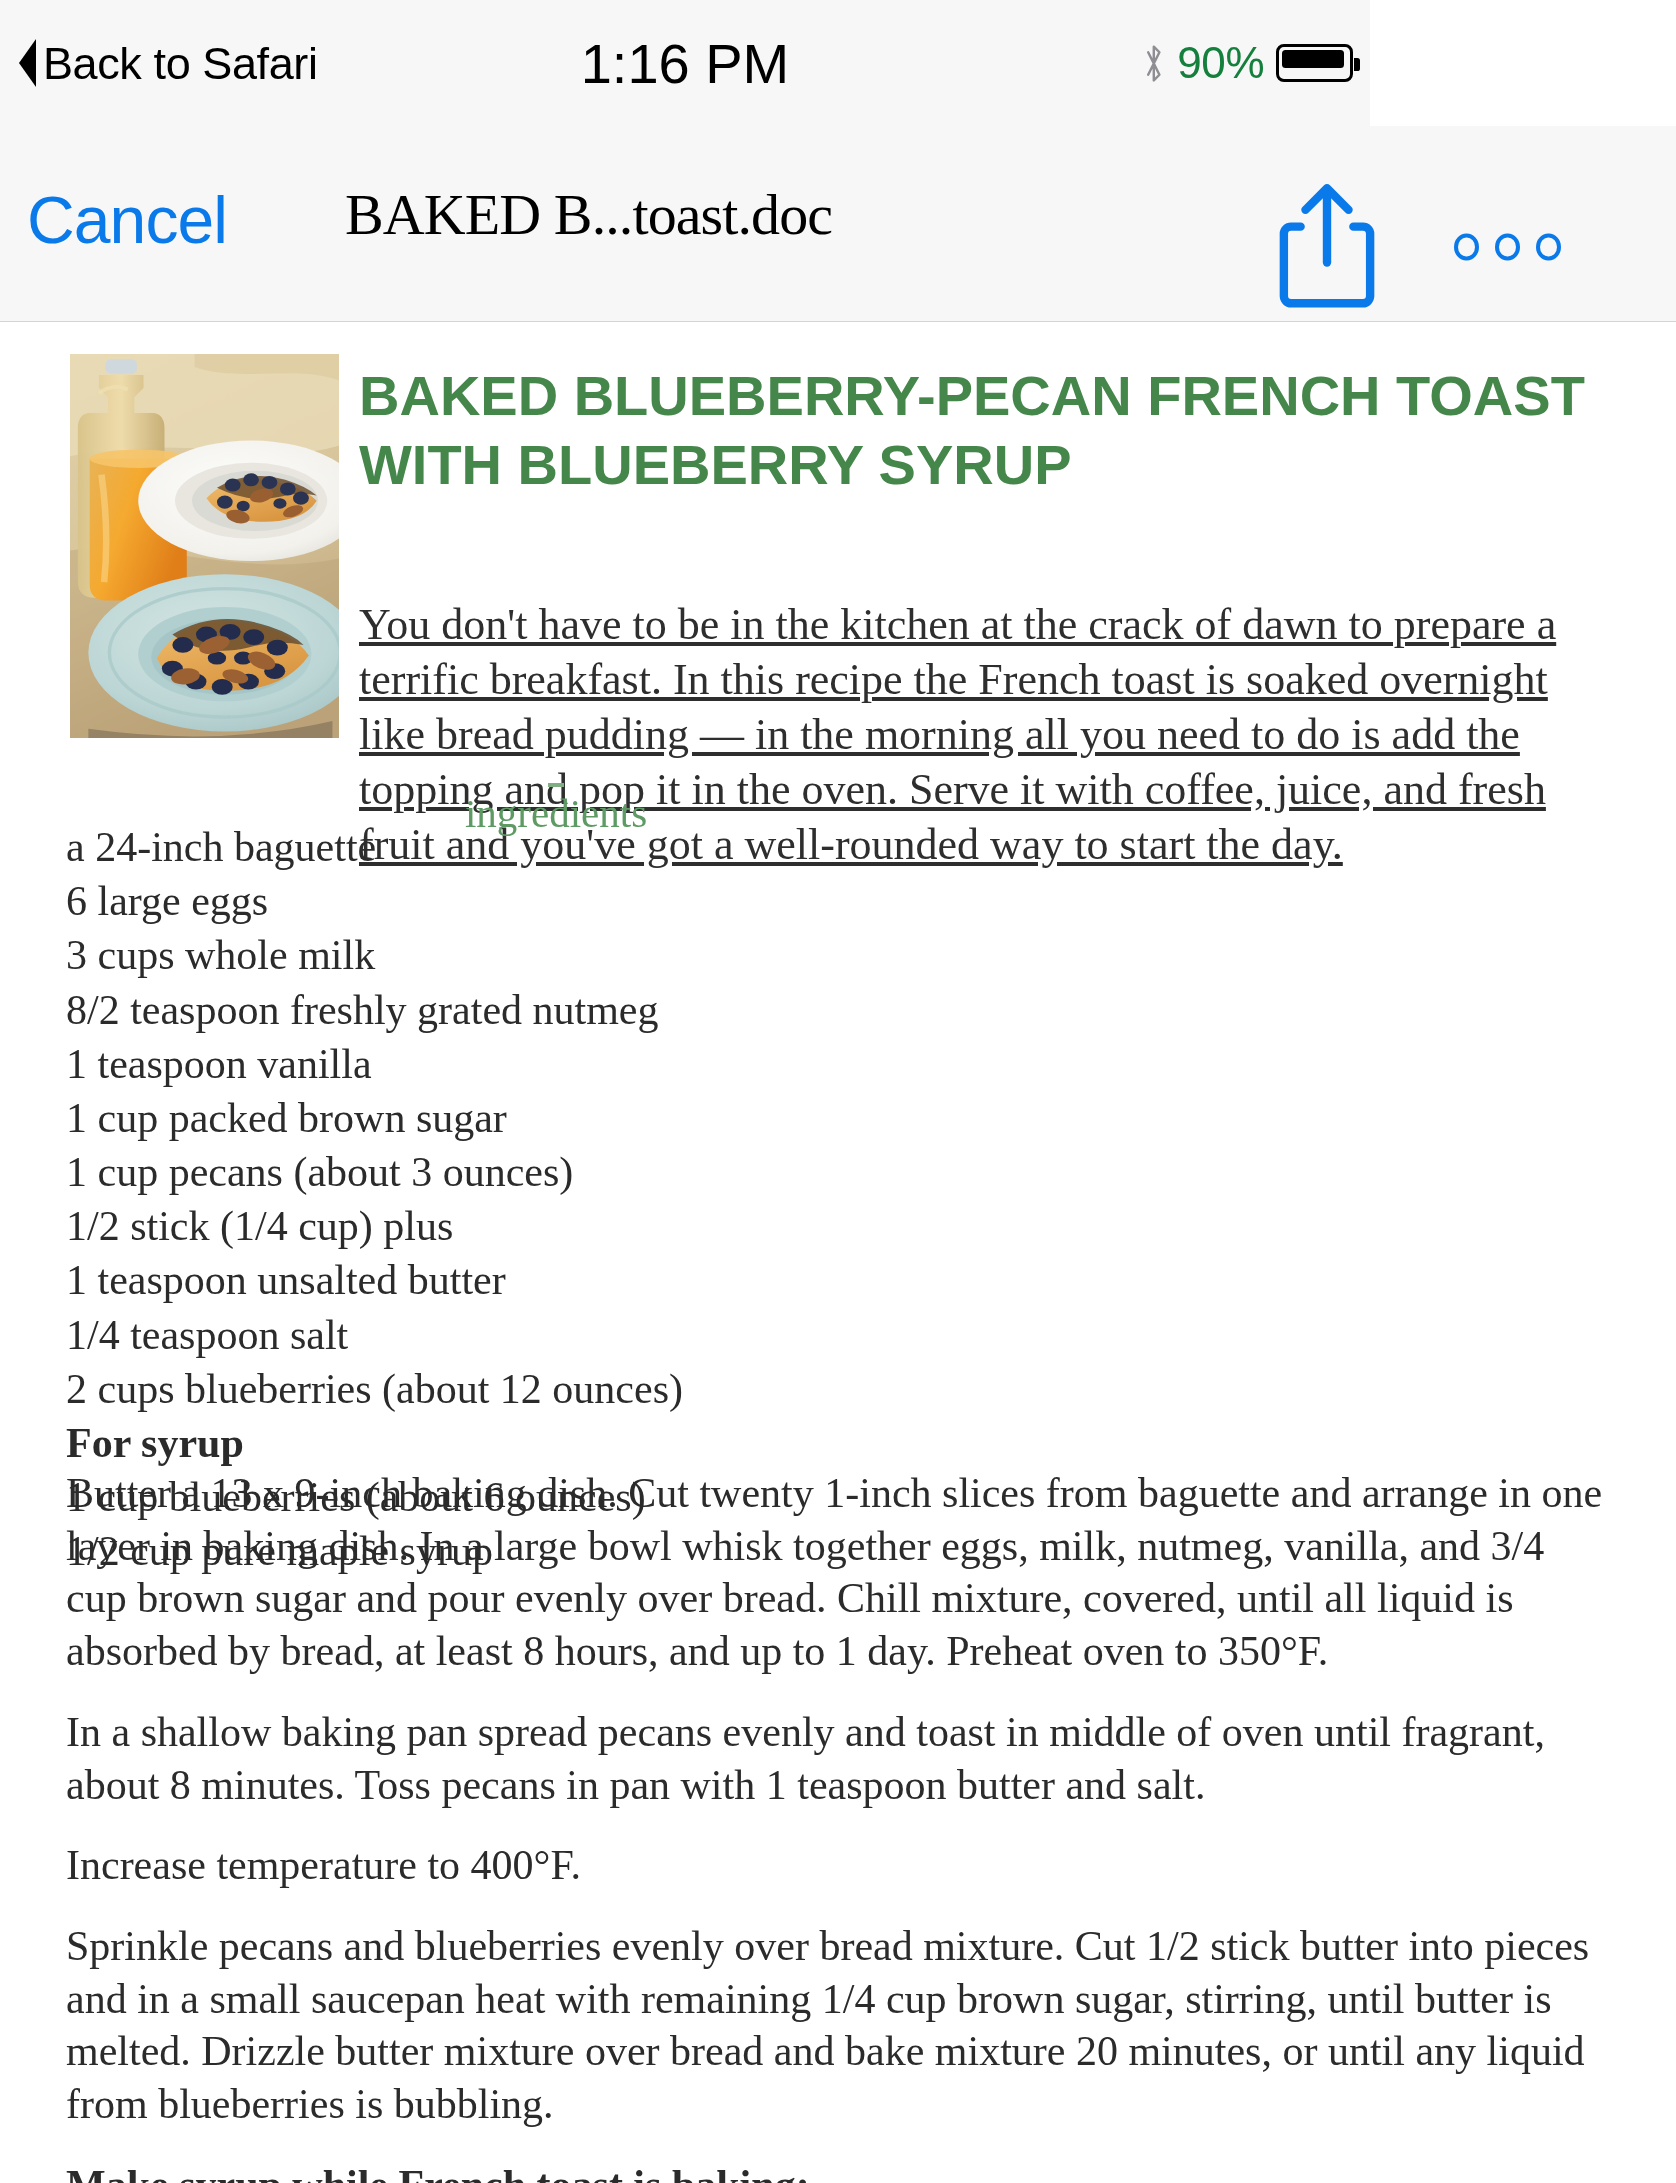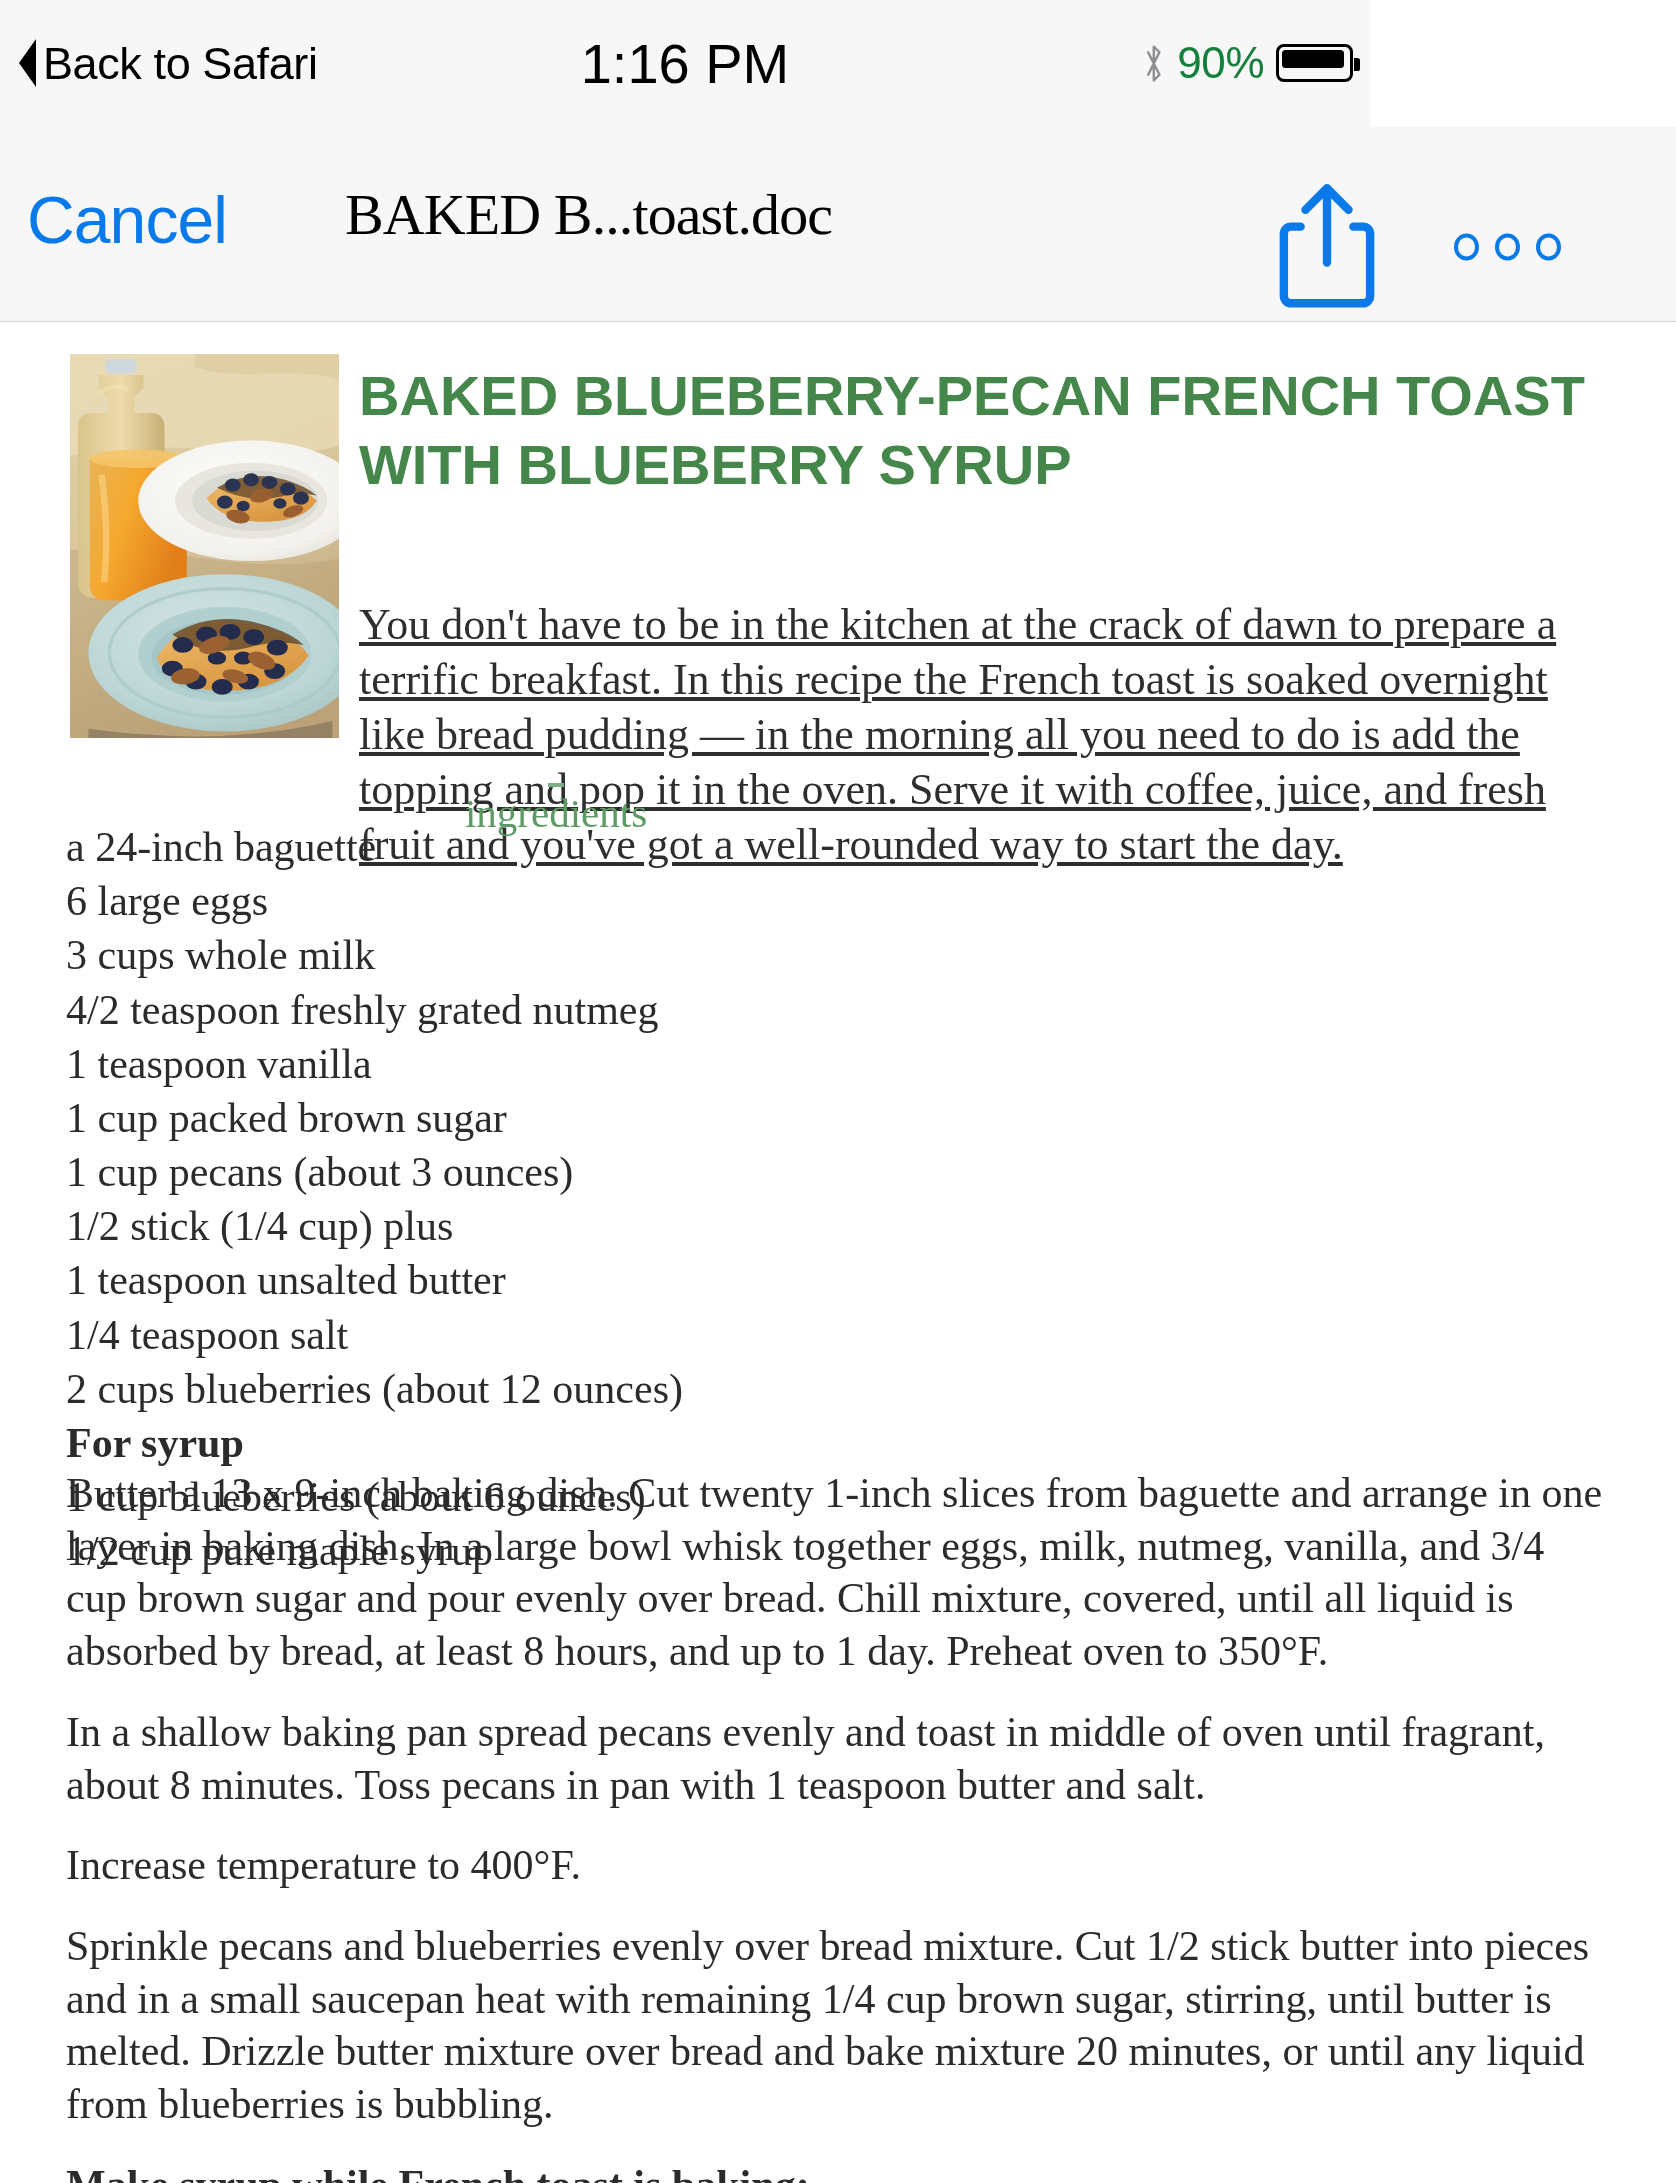--- a/index.html
+++ b/index.html
@@ -406,21 +406,21 @@
   <div class="ing-head">
     <span class="ing-dash"></span>
     <span class="ing-label">ingredients</span>
     <span class="ing-rule"></span>
   </div>
 
   <div class="ing-list" id="ingredients-list">
       <div>a 24-inch baguette</div>
       <div>6 large eggs</div>
       <div>3 cups whole milk</div>
-      <div>4/2 teaspoon freshly grated nutmeg</div>
+      <div>8/2 teaspoon freshly grated nutmeg</div>
       <div>1 teaspoon vanilla</div>
       <div>1 cup packed brown sugar</div>
       <div>1 cup pecans (about 3 ounces)</div>
       <div>1/2 stick (1/4 cup) plus</div>
       <div>1 teaspoon unsalted butter</div>
       <div>1/4 teaspoon salt</div>
       <div>2 cups blueberries (about 12 ounces)</div>
       <div class="bold">For syrup</div>
       <div>1 cup blueberries (about 6 ounces)</div>
       <div>1/2 cup pure maple syrup</div>

